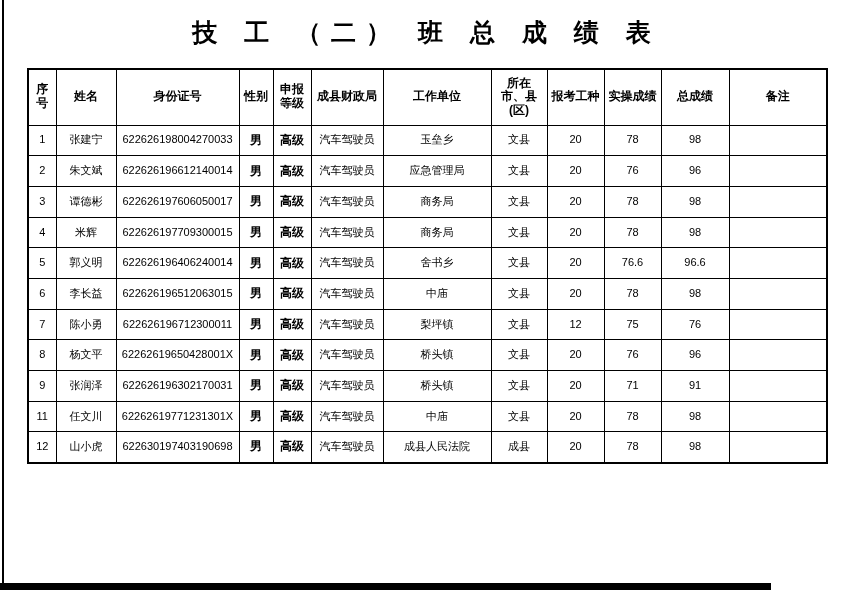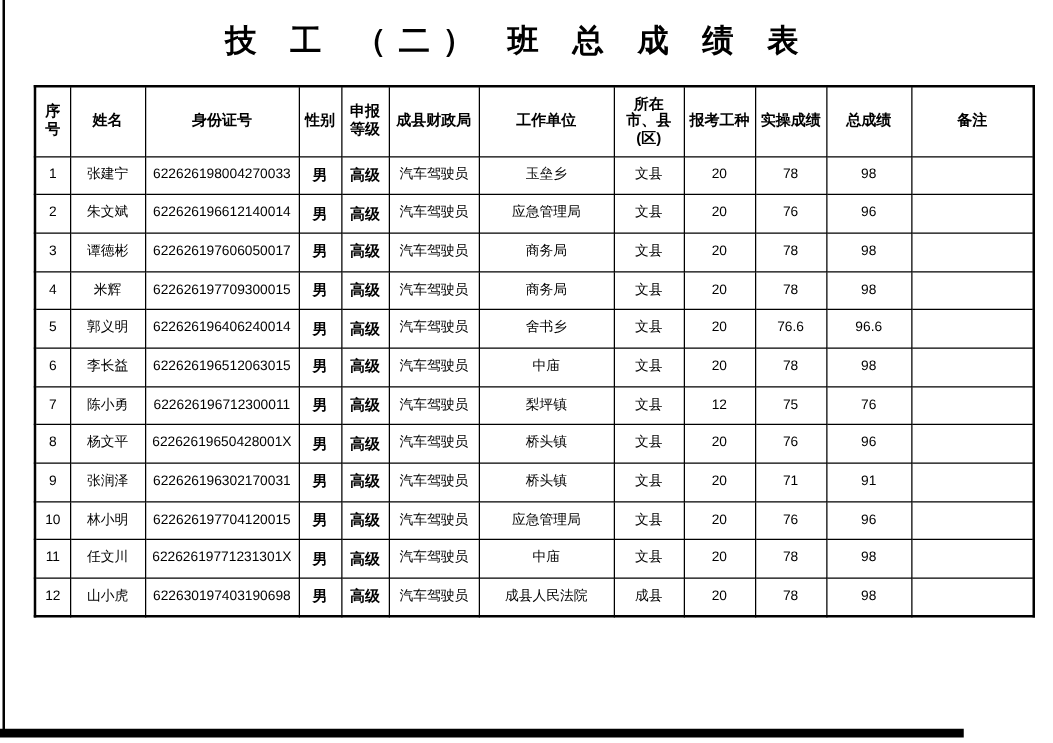--- a/index.html
+++ b/index.html
@@ -17,21 +17,21 @@
   }
   .page-left-border {
     position: absolute; left: 2px; top: 0;
     width: 2px; height: 584px; background: #000;
   }
   .page-bottom-border {
     position: absolute; left: 0; top: 583px;
     width: 771px; height: 7px; background: #000;
   }
   .title {
-    position: absolute; top: 16px; left: 15px; width: 799px;
+    position: absolute; top: 16px; left: 27px; width: 799px;
     text-align: center;
     font-size: 25px; font-weight: bold;
     letter-spacing: 10px;
     white-space: nowrap;
   }
   table.score-table {
     position: absolute; top: 68px; left: 27px;
     width: 799px;
     border-collapse: collapse;
     table-layout: fixed;
@@ -230,34 +230,20 @@
           <td>高级</td>
           <td>汽车驾驶员</td>
           <td>桥头镇</td>
           <td>文县</td>
           <td>20</td>
           <td>71</td>
           <td>91</td>
           <td></td>
         </tr>
         <tr>
-          <td>10</td>
-          <td>林小明</td>
-          <td>622626197704120015</td>
-          <td>男</td>
-          <td>高级</td>
-          <td>汽车驾驶员</td>
-          <td>应急管理局</td>
-          <td>文县</td>
-          <td>20</td>
-          <td>76</td>
-          <td>96</td>
-          <td></td>
-        </tr>
-        <tr>
           <td>11</td>
           <td>任文川</td>
           <td>62262619771231301X</td>
           <td>男</td>
           <td>高级</td>
           <td>汽车驾驶员</td>
           <td>中庙</td>
           <td>文县</td>
           <td>20</td>
           <td>78</td>

